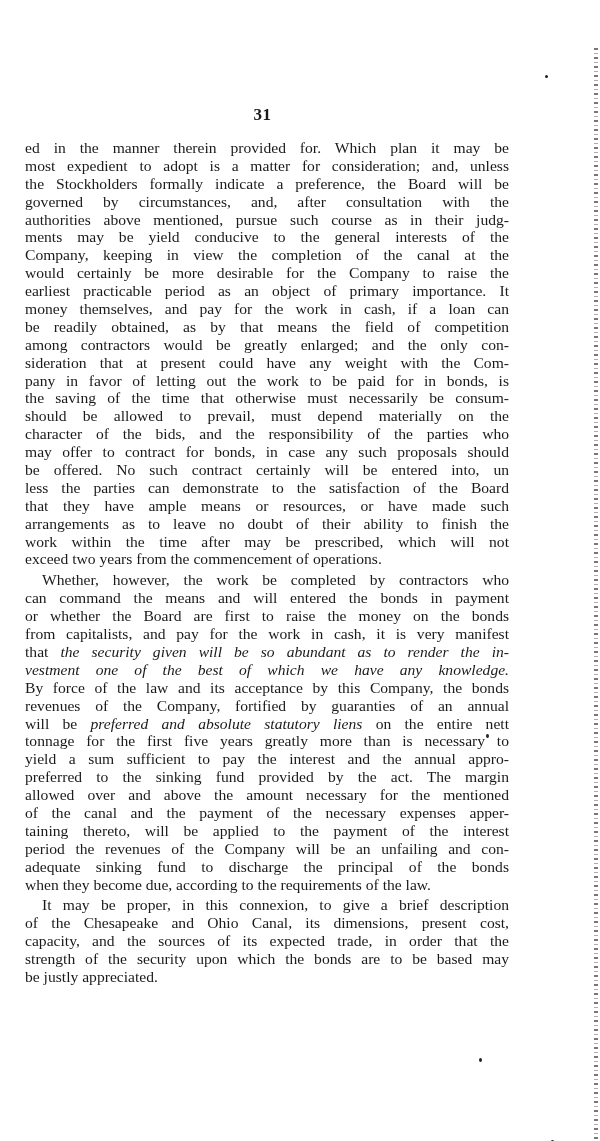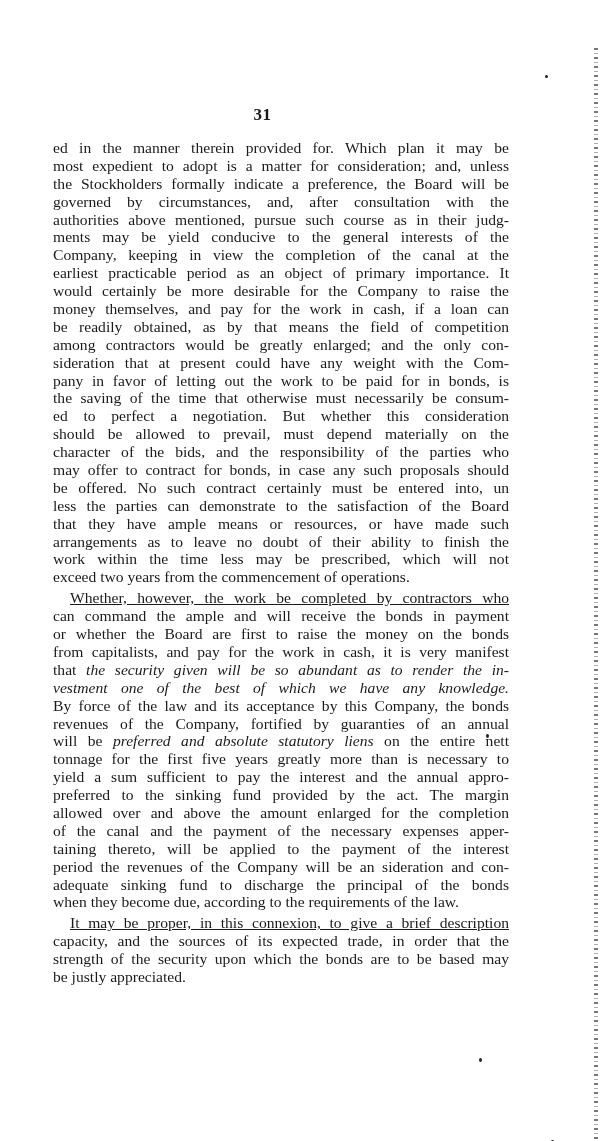--- a/index.html
+++ b/index.html
@@ -27,24 +27,23 @@
     font-size: 17px; font-weight: bold; letter-spacing: 0.5px;
   }
   .body-text {
     position: absolute; left: 25px; top: 131px; width: 484px;
     font-size: 15.6px; line-height: 17.9px;
   }
   .line {
     display: block; white-space: nowrap;
     text-align: justify; text-align-last: justify;
     height: 17.9px;
-    margin-left: 28px;
   }
   .line.last { text-align-last: left; }
-  .line.indent { padding-left: 17px; text-decoration: underline; }
+  .line.indent { padding-left: 17px; }
   .para-gap { height: 3px; }
   i { font-style: italic; }
   .speck { position: absolute; background: #222; border-radius: 50%; }
 </style>
 </head>
 <body>
 
 <div class="page">
   <div class="right-edge"></div>
   <div class="bottom-edge"></div>
@@ -53,63 +52,63 @@
 
   <div class="body-text" id="body-text">
       <div>
         <span class="line">ed in the manner therein provided for.  Which plan it may be</span>
         <span class="line">most expedient to adopt is a matter for consideration; and, unless</span>
         <span class="line">the Stockholders formally indicate a preference, the Board will be</span>
         <span class="line">governed by circumstances, and, after consultation with the</span>
         <span class="line">authorities above mentioned, pursue such course as in their judg-</span>
         <span class="line">ments may be yield conducive to the general interests of the</span>
         <span class="line">Company, keeping in view the completion of the canal at the</span>
+        <span class="line">would certainly be more desirable for the Company to raise the</span>
         <span class="line">earliest practicable period as an object of primary importance.  It</span>
-        <span class="line">would certainly be more desirable for the Company to raise the</span>
         <span class="line">money themselves, and pay for the work in cash, if a loan can</span>
         <span class="line">be readily obtained, as by that means the field of competition</span>
         <span class="line">among contractors would be greatly enlarged; and the only con-</span>
         <span class="line">sideration that at present could have any weight with the Com-</span>
         <span class="line">pany in favor of letting out the work to be paid for in bonds, is</span>
         <span class="line">the saving of the time that otherwise must necessarily be consum-</span>
-        <span class="line">ed to perfect a negotiation.  But whether this consideration</span>
         <span class="line">should be allowed to prevail, must depend materially on the</span>
         <span class="line">character of the bids, and the responsibility of the parties who</span>
         <span class="line">may offer to contract for bonds, in case any such proposals should</span>
-        <span class="line">be offered.  No such contract certainly must be entered into, un</span>
+        <span class="line">be offered.  No such contract certainly will be entered into, un</span>
         <span class="line">less the parties can demonstrate to the satisfaction of the Board</span>
         <span class="line">that they have ample means or resources, or have made such</span>
         <span class="line">arrangements as to leave no doubt of their ability to finish the</span>
-        <span class="line">work within the time less may be prescribed, which will not</span>
+        <span class="line">work within the time after may be prescribed, which will not</span>
         <span class="line last">exceed two years from the commencement of operations.</span>
       </div>
       <div class="para-gap"></div>
       <div>
         <span class="line indent">Whether, however, the work be completed by contractors who</span>
-        <span class="line">can command the ample and will receive the bonds in payment</span>
+        <span class="line">can command the means and will entered the bonds in payment</span>
         <span class="line">or whether the Board are first to raise the money on the bonds</span>
         <span class="line">from capitalists, and pay for the work in cash, it is very manifest</span>
         <span class="line">that <i>the security given will be so abundant as to render the in-</i></span>
         <span class="line"><i>vestment one of the best of which we have any knowledge.</i></span>
         <span class="line">By force of the law and its acceptance by this Company, the bonds</span>
         <span class="line">revenues of the Company, fortified by guaranties of an annual</span>
         <span class="line">will be <i>preferred and absolute statutory liens</i> on the entire nett</span>
         <span class="line">tonnage for the first five years greatly more than is necessary to</span>
         <span class="line">yield a sum sufficient to pay the interest and the annual appro-</span>
         <span class="line">preferred to the sinking fund provided by the act.  The margin</span>
-        <span class="line">allowed over and above the amount enlarged for the completion</span>
+        <span class="line">allowed over and above the amount necessary for the mentioned</span>
         <span class="line">of the canal and the payment of the necessary expenses apper-</span>
         <span class="line">taining thereto, will be applied to the payment of the interest</span>
-        <span class="line">period the revenues of the Company will be an sideration and con-</span>
+        <span class="line">period the revenues of the Company will be an unfailing and con-</span>
         <span class="line">adequate sinking fund to discharge the principal of the bonds</span>
         <span class="line last">when they become due, according to the requirements of the law.</span>
       </div>
       <div class="para-gap"></div>
       <div>
         <span class="line indent">It may be proper, in this connexion, to give a brief description</span>
+        <span class="line">of the Chesapeake and Ohio Canal, its dimensions, present cost,</span>
         <span class="line">capacity, and the sources of its expected trade, in order that the</span>
         <span class="line">strength of the security upon which the bonds are to be based may</span>
         <span class="line last">be justly appreciated.</span>
       </div>
     </div>
 
   <span class="speck" style="left:545px;top:67px;width:3px;height:3px;"></span>
   <span class="speck" style="left:486px;top:726px;width:3px;height:4px;"></span>
   <span class="speck" style="left:479px;top:1050px;width:3px;height:4px;"></span>
   <span class="speck" style="left:551px;top:1132px;width:3px;height:3px;"></span>

